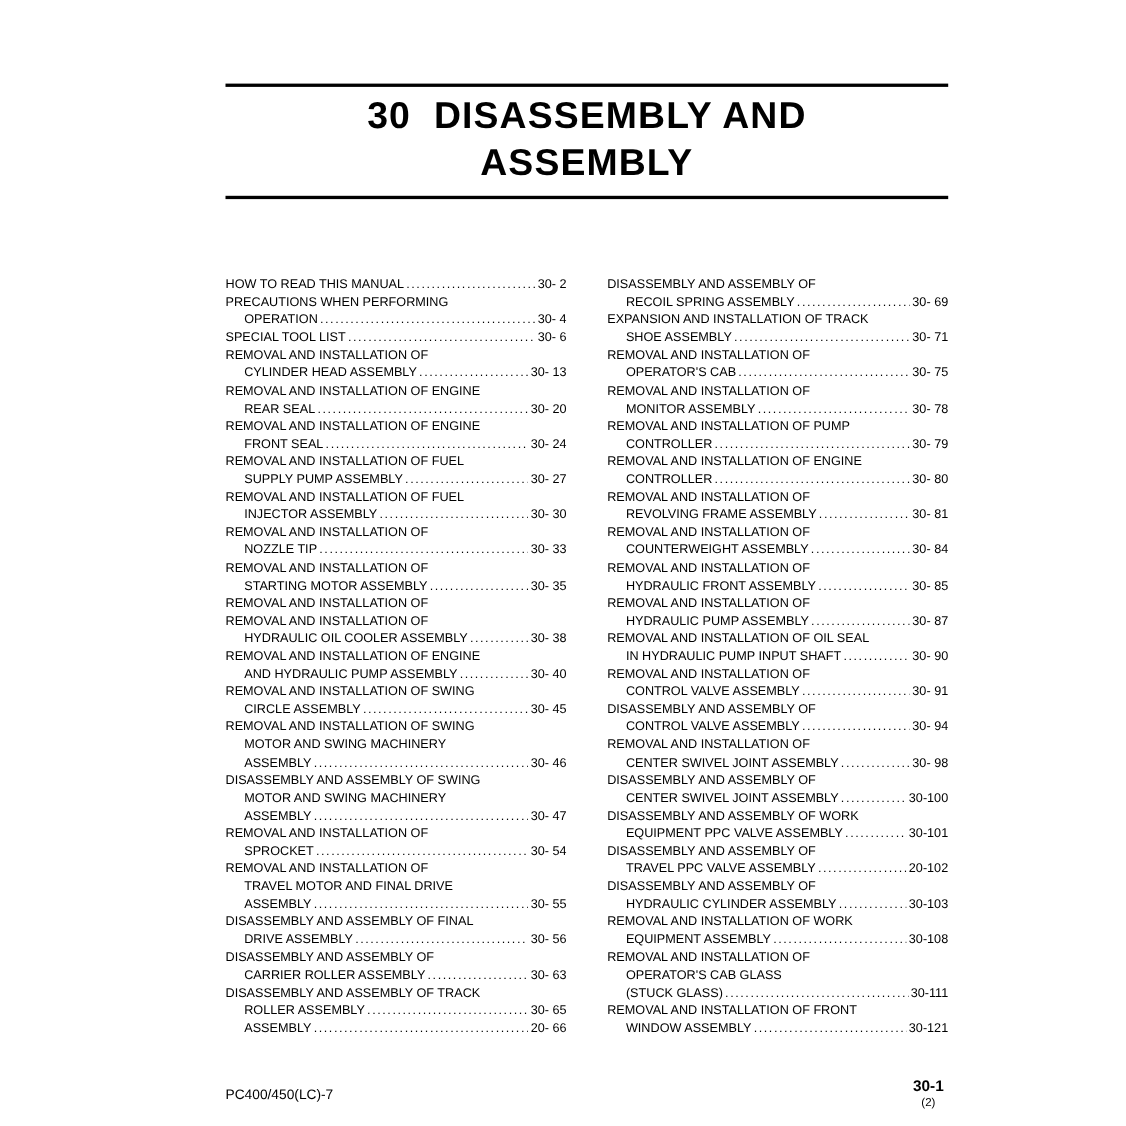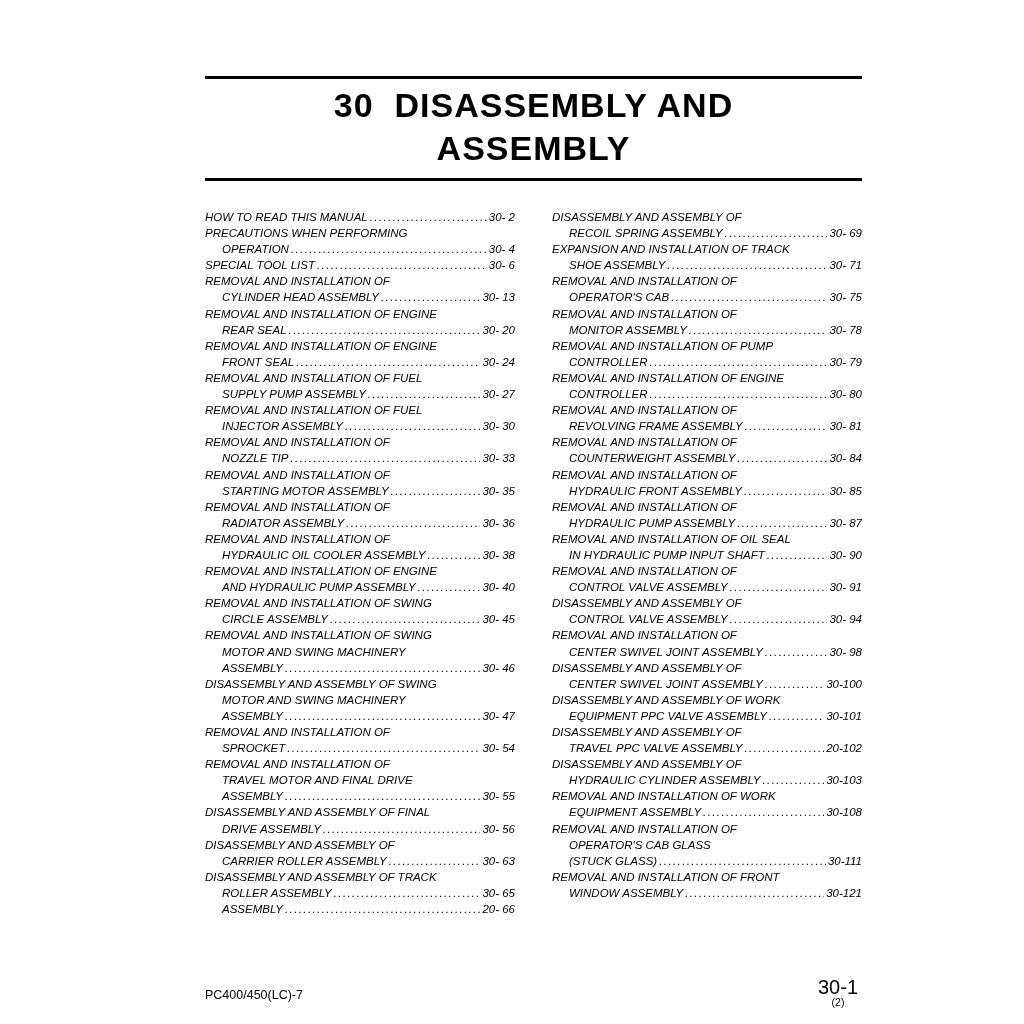--- a/index.html
+++ b/index.html
@@ -28,22 +28,21 @@
   .title-line {
     font-size: 34px;
     font-weight: 700;
     letter-spacing: 1px;
     line-height: 43px;
     white-space: pre;
   }
   .toc {
     display: flex;
     gap: 37px;
-    margin-top: 28px;
-    font-style: italic;
+    margin-top: 70px;
   }
   .toc-col { width: 310px; }
   .toc-entry { }
   .toc-line {
     display: flex;
     align-items: baseline;
     font-size: 11.5px;
     line-height: 16.1px;
     white-space: nowrap;
     overflow: hidden;
@@ -76,22 +75,22 @@
   }
   .footer-model {
     font-size: 12.5px;
     padding-top: 3px;
   }
   .footer-page-block {
     text-align: center;
     padding-right: 4px;
   }
   .footer-page {
-    font-size: 20px;
-    font-weight: 400;
+    font-size: 14px;
+    font-weight: 700;
     line-height: 17px;
   }
   .footer-sub {
     font-size: 10.5px;
     line-height: 12px;
   }
 </style>
 </head>
 <body>
 
@@ -194,25 +193,20 @@
           </div>
           <div class="toc-line indent">
             <span class="toc-text">STARTING MOTOR ASSEMBLY</span>
             <span class="dots"></span>
             <span class="toc-page">30- 35</span>
           </div>
         </div>
         <div class="toc-entry">
           <div class="toc-line">
             <span class="toc-text">REMOVAL AND INSTALLATION OF</span>
-          </div>
-          <div class="toc-line indent">
-            <span class="toc-text">RADIATOR ASSEMBLY</span>
-            <span class="dots"></span>
-            <span class="toc-page">30- 36</span>
           </div>
         </div>
         <div class="toc-entry">
           <div class="toc-line">
             <span class="toc-text">REMOVAL AND INSTALLATION OF</span>
           </div>
           <div class="toc-line indent">
             <span class="toc-text">HYDRAULIC OIL COOLER ASSEMBLY</span>
             <span class="dots"></span>
             <span class="toc-page">30- 38</span>

